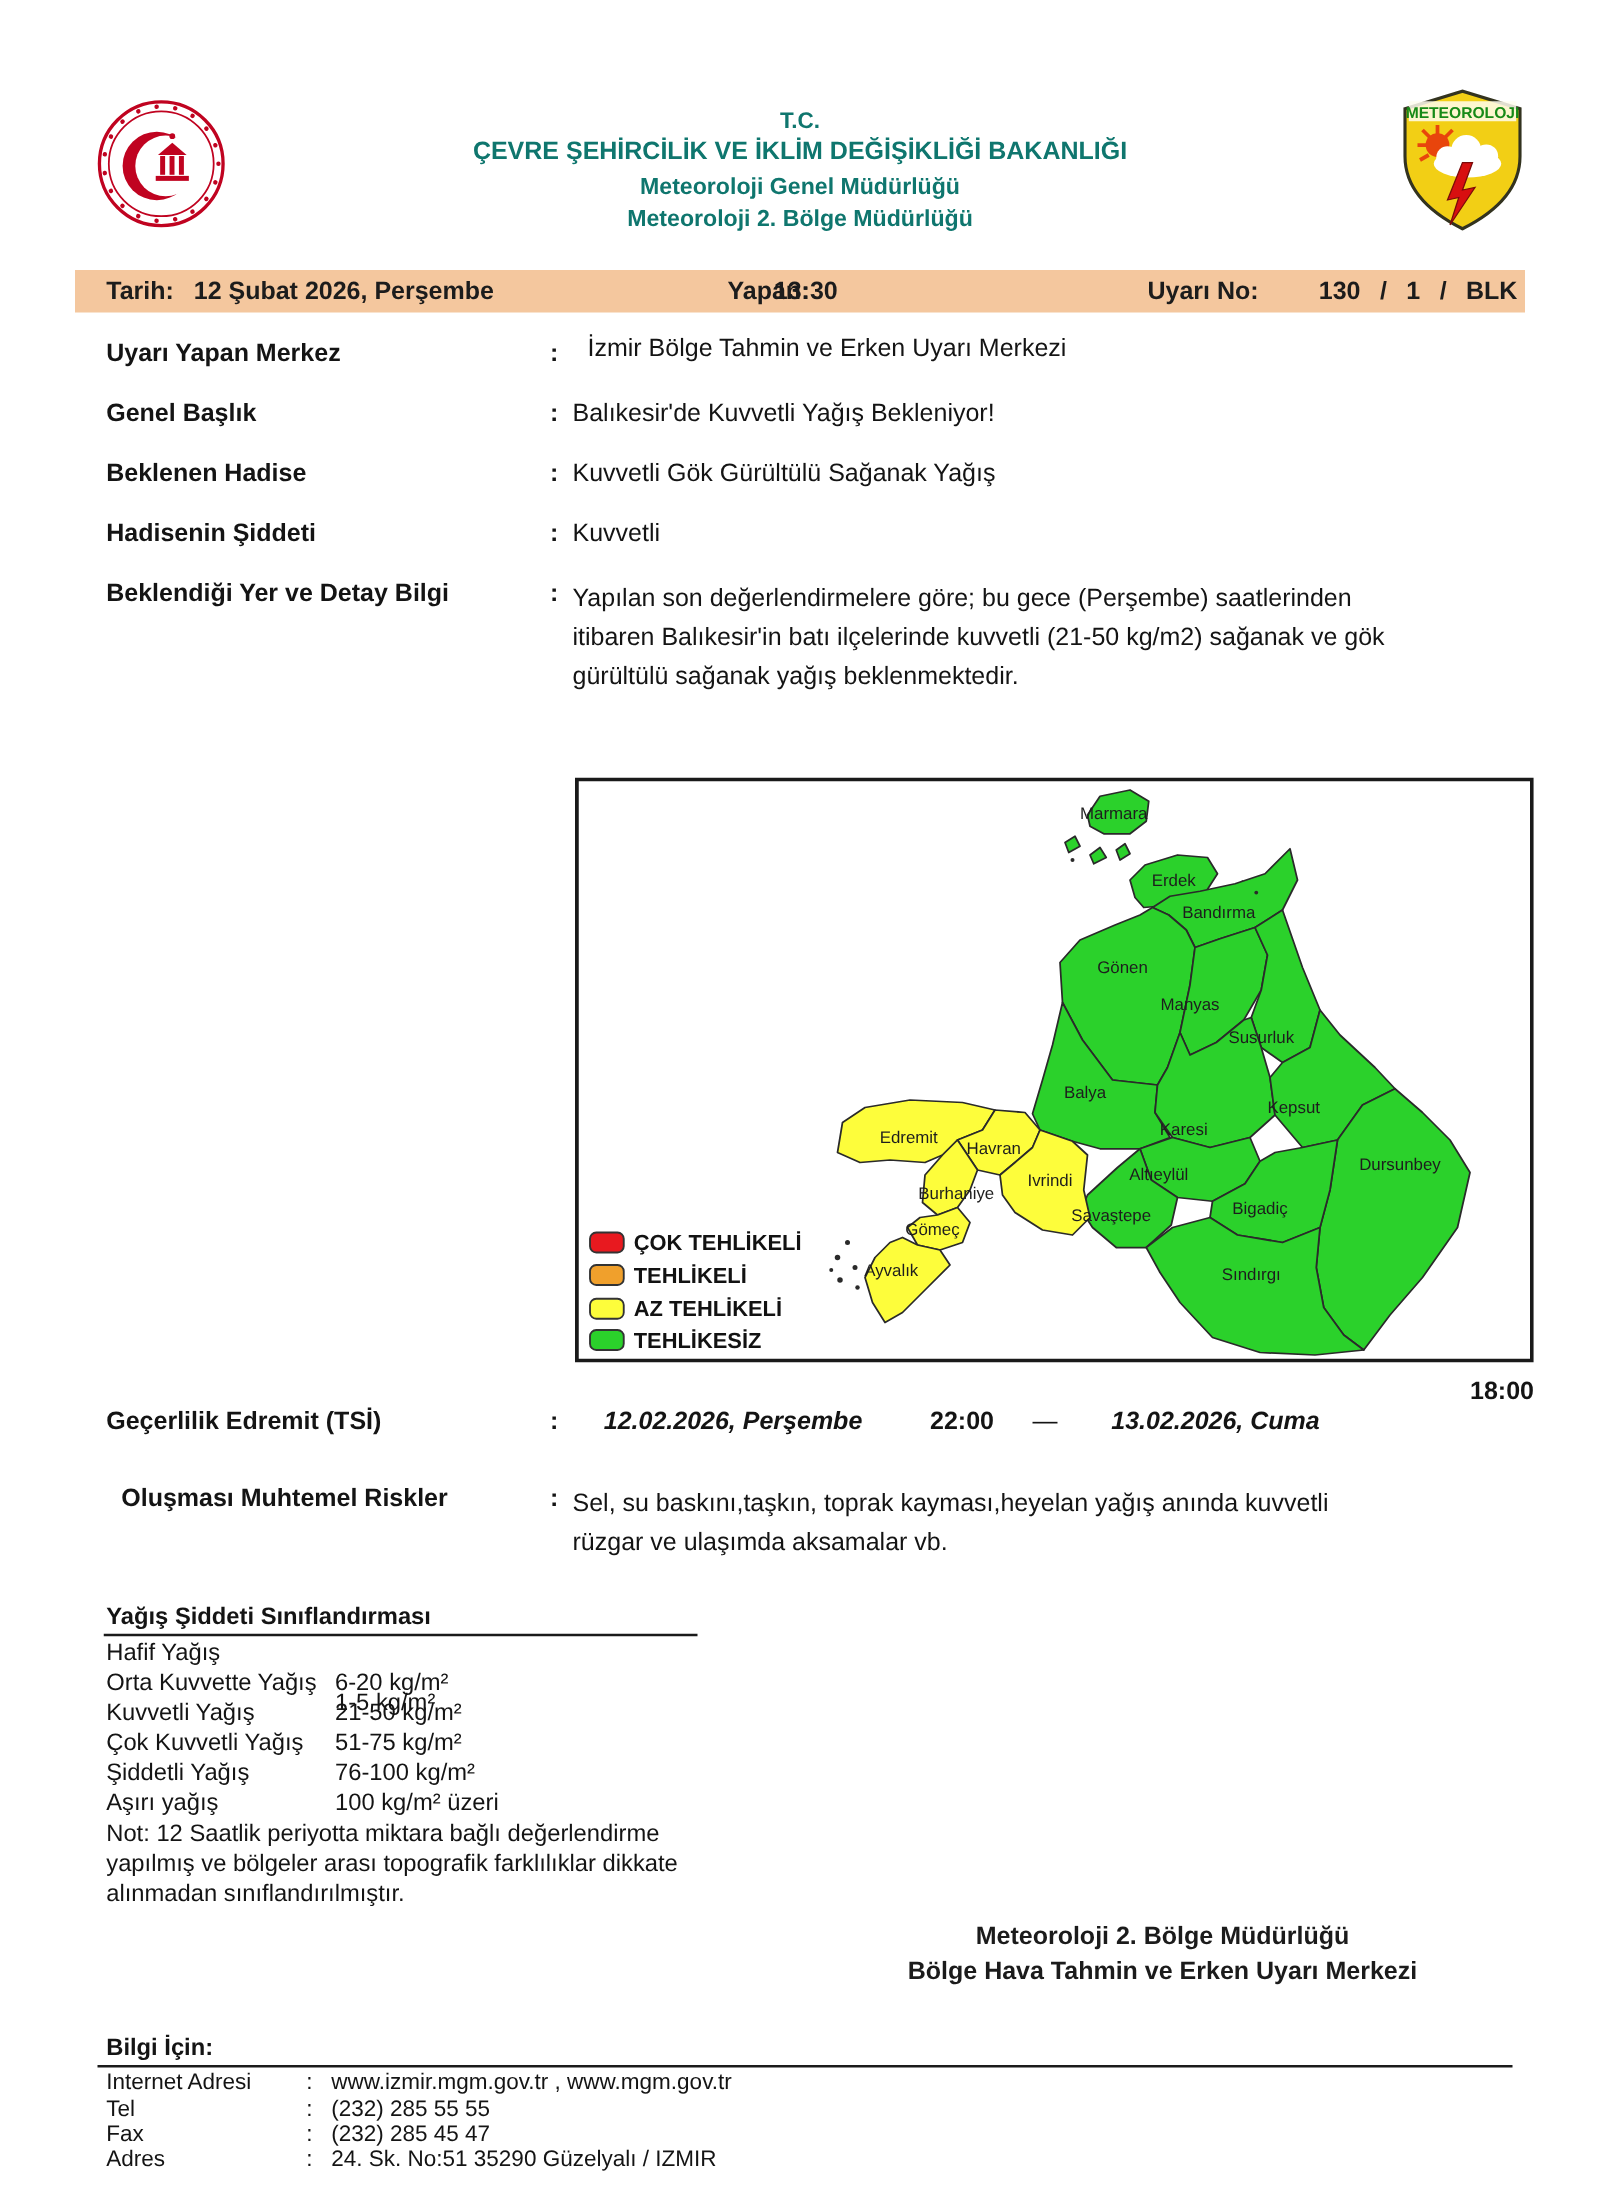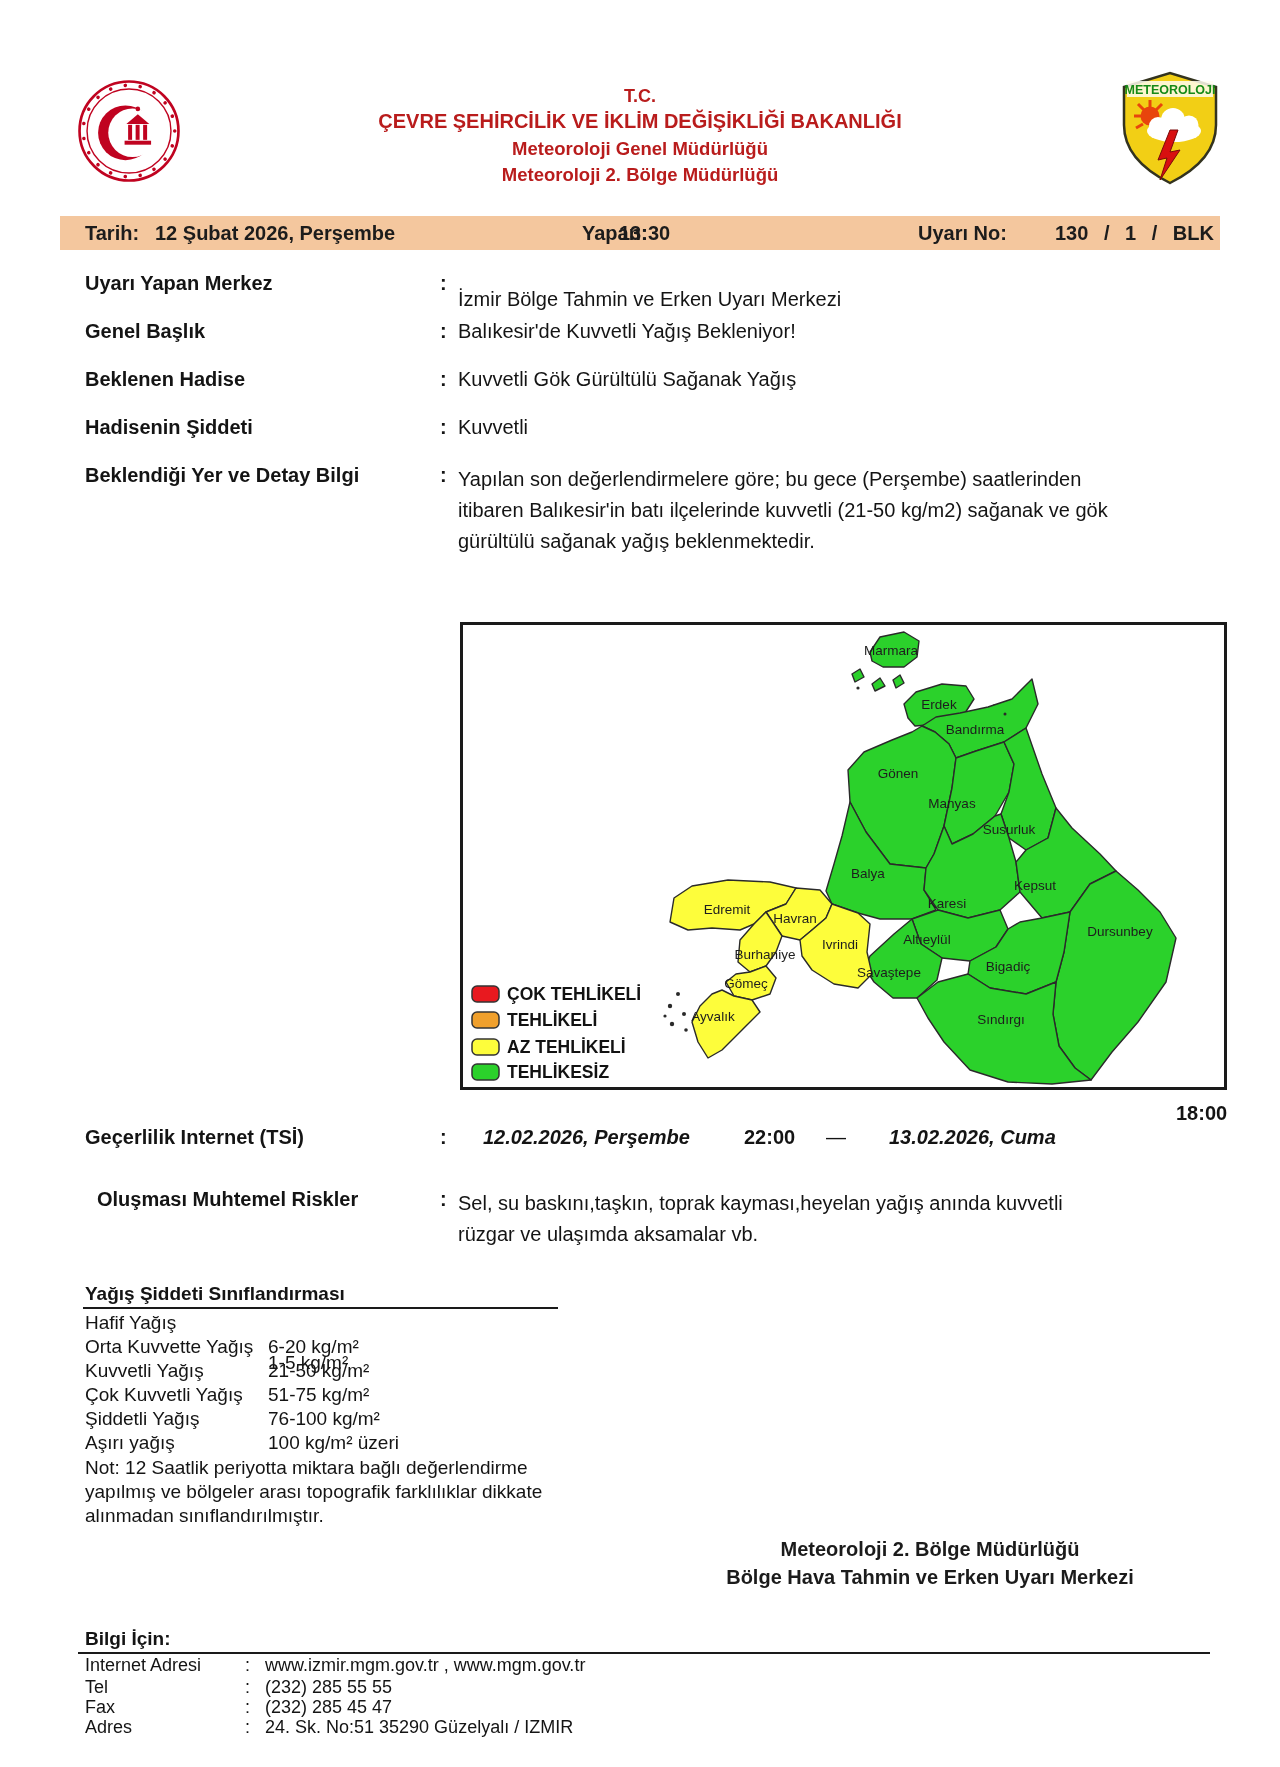--- a/index.html
+++ b/index.html
@@ -3,21 +3,21 @@
 <meta charset="utf-8">
 <style>
   html,body{margin:0;padding:0;}
   body{
     width:1280px;height:1767px;background:#ffffff;position:relative;
     font-family:"Liberation Sans",sans-serif;color:#141414;
     -webkit-font-smoothing:antialiased;
   }
   .abs{position:absolute;}
   .b{font-weight:bold;}
-  .hdr{width:700px;left:290px;text-align:center;font-weight:bold;color:#b91c1c;}
+  .hdr{width:700px;left:290px;text-align:center;font-weight:bold;color:#0f766e;}
   .bar{
     left:60px;top:216px;width:1160px;height:34px;background:#f4c79e;
     font-weight:bold;font-size:20px;line-height:34px;color:#1c1c1c;
   }
   .flabel{font-size:20px;font-weight:bold;left:85px;white-space:nowrap;}
   .fcolon{font-size:20px;font-weight:bold;left:440px;}
   .fvalue{font-size:20px;left:458px;white-space:nowrap;}
   .fwrap{font-size:20px;left:458px;width:680px;white-space:normal;line-height:31px;}
   .cls-row{font-size:19px;}
   .note{font-size:19px;width:490px;line-height:24px;}
@@ -79,21 +79,21 @@
   <span class="abs" style="left:25px;text-align:right;">Tarih:</span>
   <span class="abs" style="left:95px;">12 Şubat 2026, Perşembe</span>
   <span class="abs" style="left:522px;">Yapan:</span>
   <span class="abs" style="left:559px;text-align:right;">13:30</span>
   <span class="abs" style="left:858px;">Uyarı No:</span>
   <span class="abs" style="left:995px;word-spacing:10px;">130 / 1 / BLK</span>
 </div>
 
 <div class="abs flabel" style="top:272px;">Uyarı Yapan Merkez</div>
 <div class="abs fcolon" style="top:272px;">:</div>
-<div class="abs fvalue" style="top:288px;">İzmir Bölge Tahmin ve Erken Uyarı Merkezi</div>
+<div class="abs fvalue" style="top:268px;margin-left:12px;">İzmir Bölge Tahmin ve Erken Uyarı Merkezi</div>
 
 <div class="abs flabel" style="top:320px;">Genel Başlık</div>
 <div class="abs fcolon" style="top:320px;">:</div>
 <div class="abs fvalue" style="top:320px;">Balıkesir'de Kuvvetli Yağış Bekleniyor!</div>
 
 <div class="abs flabel" style="top:368px;">Beklenen Hadise</div>
 <div class="abs fcolon" style="top:368px;">:</div>
 <div class="abs fvalue" style="top:368px;">Kuvvetli Gök Gürültülü Sağanak Yağış</div>
 
 <div class="abs flabel" style="top:416px;">Hadisenin Şiddeti</div>
@@ -176,21 +176,21 @@
     <rect x="12" y="390" width="27" height="16" rx="5" stroke="#333" stroke-width="1.5" fill="#f0a02c"></rect>
     <text class="legend-t" x="47" y="404">TEHLİKELİ</text>
     <rect x="12" y="417" width="27" height="16" rx="5" stroke="#333" stroke-width="1.5" fill="#fdfd3b"></rect>
     <text class="legend-t" x="47" y="431">AZ TEHLİKELİ</text>
     <rect x="12" y="442" width="27" height="16" rx="5" stroke="#333" stroke-width="1.5" fill="#2bd12b"></rect>
     <text class="legend-t" x="47" y="456">TEHLİKESİZ</text>
   </g>
 </svg>
 </div>
 
-<div class="abs flabel" style="top:1126px;">Geçerlilik Internet (TSİ)</div>
+<div class="abs flabel" style="top:1126px;">Geçerlilik Edremit (TSİ)</div>
 <div class="abs fcolon" style="top:1126px;">:</div>
 <div class="abs b" style="top:1126px;left:483px;font-size:20px;font-style:italic;">12.02.2026, Perşembe</div>
 <div class="abs b" style="top:1126px;left:744px;font-size:20px;">22:00</div>
 <div class="abs" style="top:1126px;left:826px;font-size:20px;">—</div>
 <div class="abs b" style="top:1126px;left:889px;font-size:20px;font-style:italic;">13.02.2026, Cuma</div>
 <div class="abs b" style="top:1102px;left:1128px;font-size:20px;margin-left:48px;">18:00</div>
 
 <div class="abs flabel" style="top:1188px;margin-left:12px;">Oluşması Muhtemel Riskler</div>
 <div class="abs fcolon" style="top:1188px;">:</div>
 <div class="abs fwrap" style="top:1188px;width:645px;">Sel, su baskını,taşkın, toprak kayması,heyelan yağış anında kuvvetli rüzgar ve ulaşımda aksamalar vb.</div>

